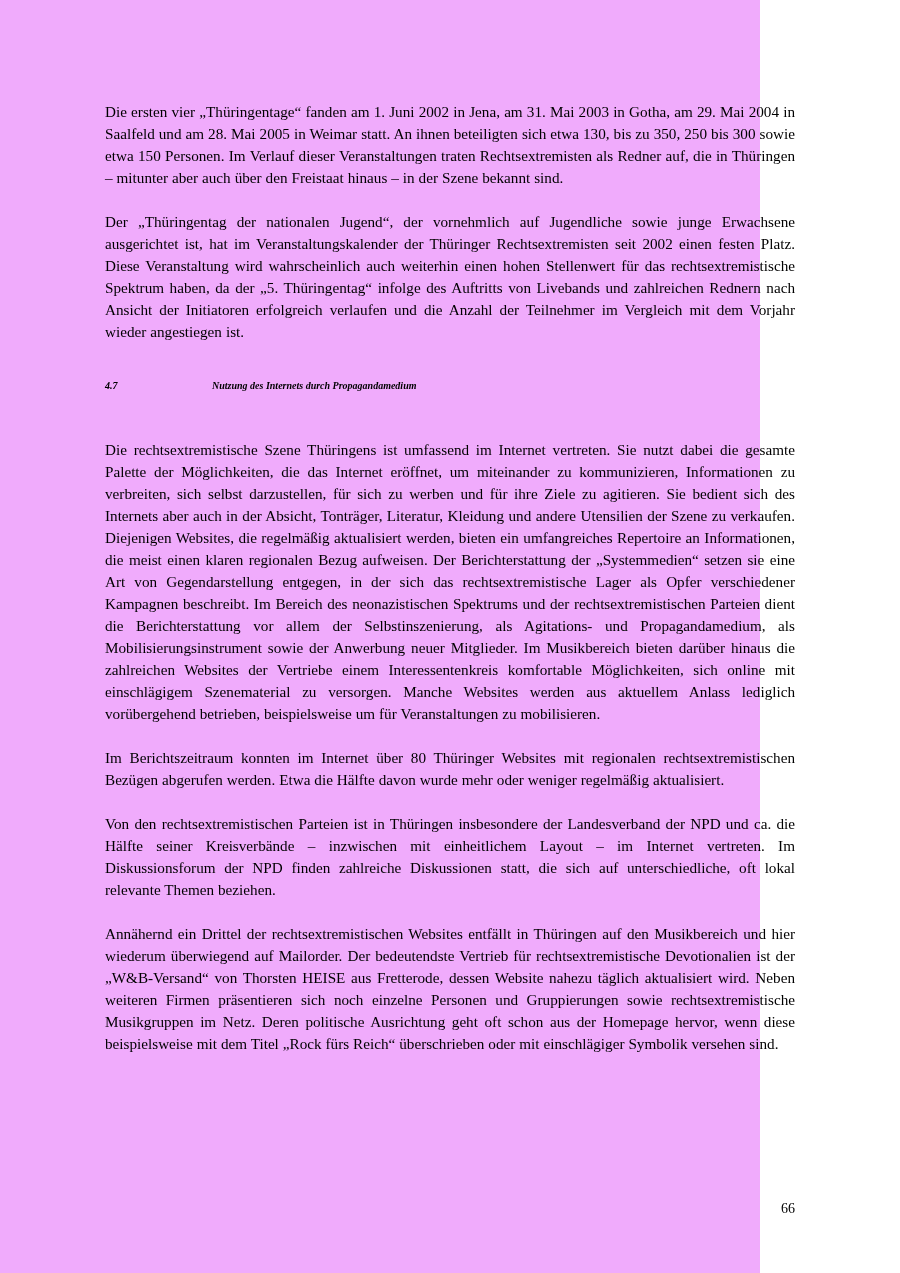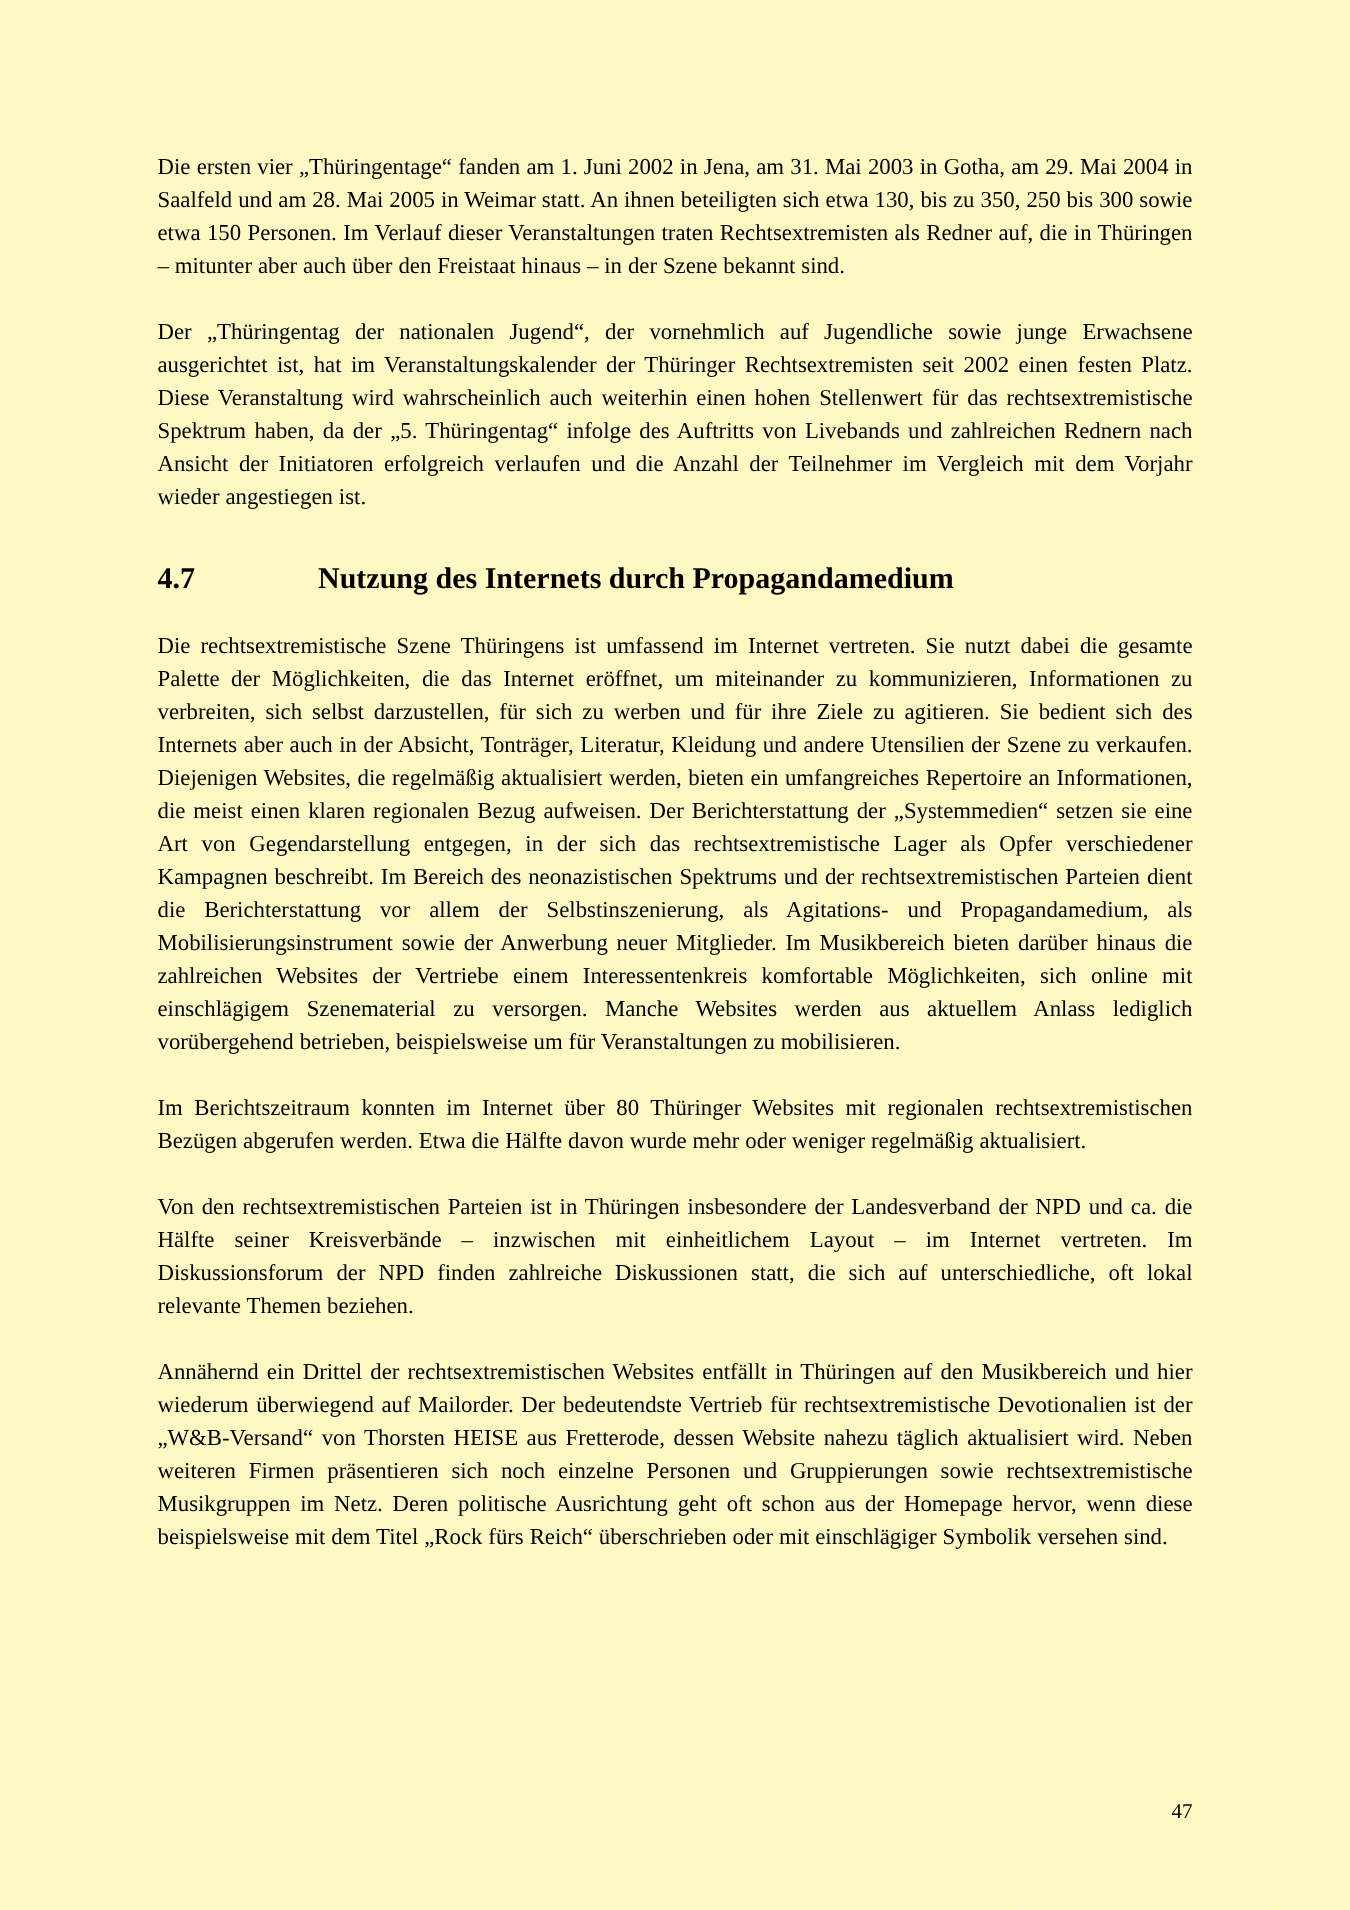--- a/index.html
+++ b/index.html
@@ -13,23 +13,23 @@
     font-family: "Liberation Serif", "DejaVu Serif", serif;
     color: #000000;
     position: relative;
     overflow: hidden;
     -webkit-font-smoothing: antialiased;
   }
   .page {
     position: absolute;
     left: 0;
     top: 0;
-    width: 900px;
+    width: 760px;
     height: 1273px;
-    background: #fef9c3;
+    background: #f0abfc;
   }
   .textblock {
     position: absolute;
     left: 105px;
     top: 101px;
     width: 690px;
   }
   p.para {
     margin: 0 0 22px 0;
     padding: 0;
@@ -37,27 +37,28 @@
     line-height: 22px;
     text-align: justify;
     text-justify: inter-word;
     word-spacing: 0.01em;
     hyphens: manual;
   }
   p.para:last-child {
     margin-bottom: 12px;
   }
   .heading {
-    margin: 0 0 19px 0;
+    margin: 0 0 38px 0;
     padding: 0;
-    font-size: 20px;
+    font-size: 10px;
     line-height: 22px;
     font-weight: bold;
     display: flex;
     align-items: baseline;
+    font-style: italic;
   }
   .heading .num {
     width: 107px;
     flex: 0 0 107px;
     font-weight: bold;
   }
   .heading .title {
     font-weight: bold;
   }
   .spacer-before-heading {
@@ -100,15 +101,15 @@
     <p class="para">Die rechtsextremistische Szene Thüringens ist umfassend im Internet vertreten. Sie nutzt dabei die gesamte Palette der Möglichkeiten, die das Internet eröffnet, um miteinander zu kommunizieren, Informationen zu verbreiten, sich selbst darzustellen, für sich zu werben und für ihre Ziele zu agitieren. Sie bedient sich des Internets aber auch in der Absicht, Tonträger, Literatur, Kleidung und andere Utensilien der Szene zu verkaufen. Diejenigen Websites, die regelmäßig aktualisiert werden, bieten ein umfangreiches Repertoire an Informationen, die meist einen klaren regionalen Bezug aufweisen. Der Berichterstattung der „Systemmedien“ setzen sie eine Art von Gegendarstellung entgegen, in der sich das rechtsextremistische Lager als Opfer verschiedener Kampagnen beschreibt. Im Bereich des neonazistischen Spektrums und der rechtsextremistischen Parteien dient die Berichterstattung vor allem der Selbstinszenierung, als Agitations- und Propagandamedium, als Mobilisierungsinstrument sowie der Anwerbung neuer Mitglieder. Im Musikbereich bieten darüber hinaus die zahlreichen Websites der Vertriebe einem Interessentenkreis komfortable Möglichkeiten, sich online mit einschlägigem Szenematerial zu versorgen. Manche Websites werden aus aktuellem Anlass lediglich vorübergehend betrieben, beispielsweise um für Veranstaltungen zu mobilisieren.</p>
 
     <p class="para">Im Berichtszeitraum konnten im Internet über 80 Thüringer Websites mit regionalen rechtsextremistischen Bezügen abgerufen werden. Etwa die Hälfte davon wurde mehr oder weniger regelmäßig aktualisiert.</p>
 
     <p class="para">Von den rechtsextremistischen Parteien ist in Thüringen insbesondere der Landesverband der NPD und ca. die Hälfte seiner Kreisverbände – inzwischen mit einheitlichem Layout – im Internet vertreten. Im Diskussionsforum der NPD finden zahlreiche Diskussionen statt, die sich auf unterschiedliche, oft lokal relevante Themen beziehen.</p>
 
     <p class="para">Annähernd ein Drittel der rechtsextremistischen Websites entfällt in Thüringen auf den Musikbereich und hier wiederum überwiegend auf Mailorder. Der bedeutendste Vertrieb für rechtsextremistische Devotionalien ist der „W&amp;B-Versand“ von Thorsten HEISE aus Fretterode, dessen Website nahezu täglich aktualisiert wird. Neben weiteren Firmen präsentieren sich noch einzelne Personen und Gruppierungen sowie rechtsextremistische Musikgruppen im Netz. Deren politische Ausrichtung geht oft schon aus der Homepage hervor, wenn diese beispielsweise mit dem Titel „Rock fürs Reich“ überschrieben oder mit einschlägiger Symbolik versehen sind.</p>
 
   </div>
 
-  <div class="pagenum">47</div>
+  <div class="pagenum">66</div>
 
 </div>
 
 </body></html>

